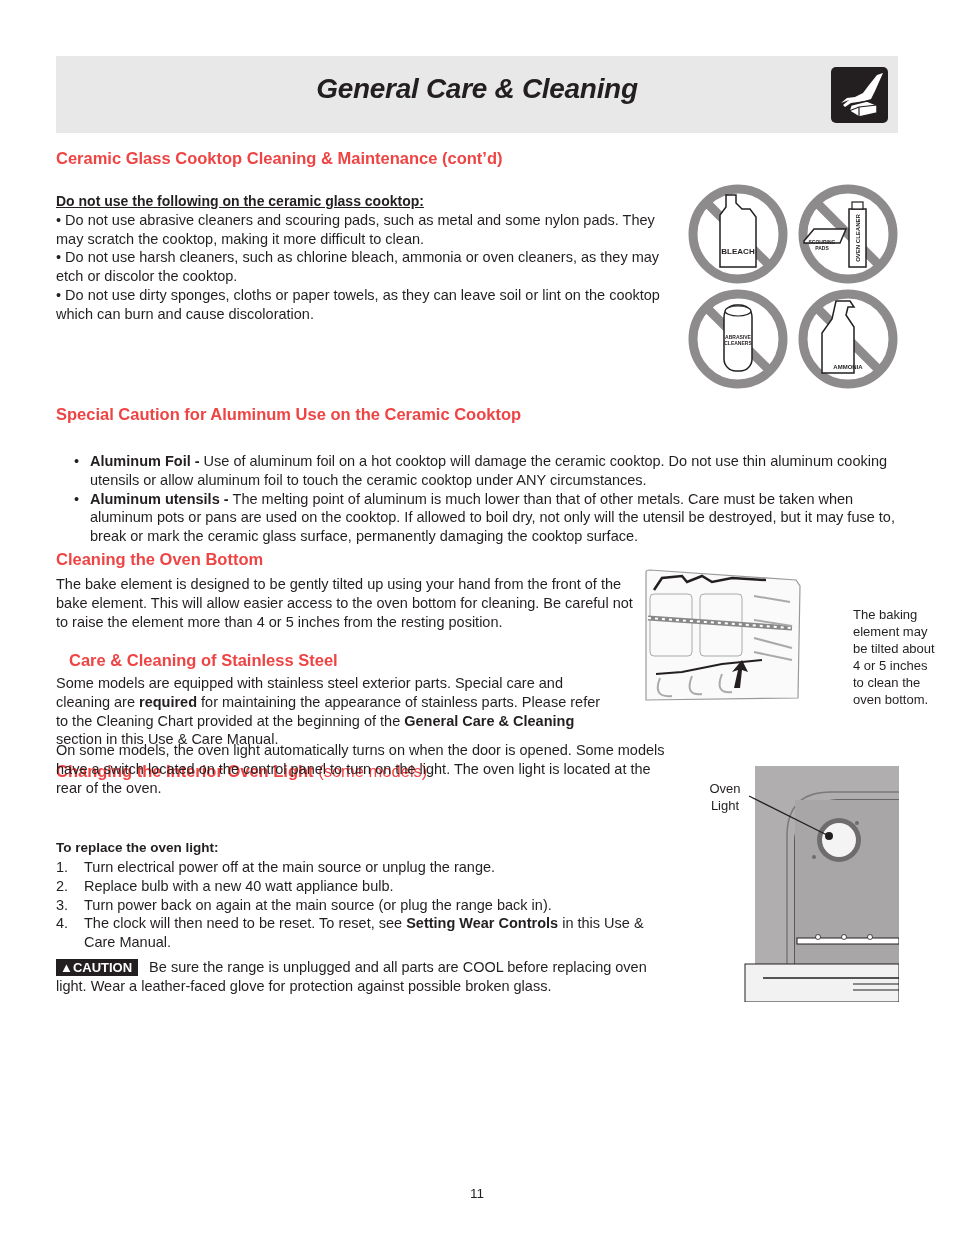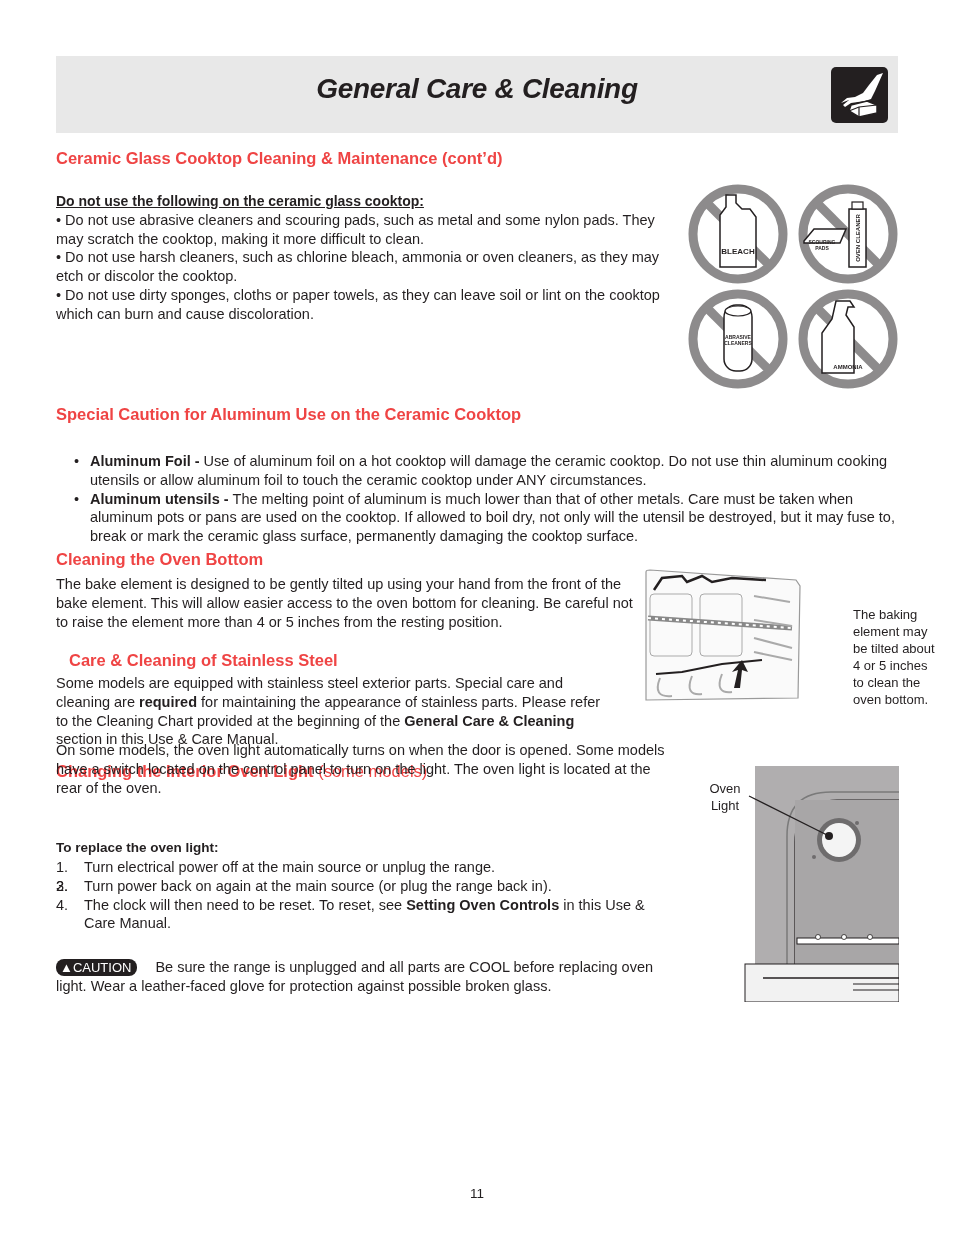--- a/index.html
+++ b/index.html
@@ -11,21 +11,21 @@
   h2 { margin:0; font-size:16.5px; font-weight:bold; color:#ef4444; }
   p, .t { margin:0; font-size:14.5px; line-height:18.8px; }
   .u { text-decoration:underline; font-weight:bold; }
   .b { font-weight:bold; }
   ul.bul { list-style:none; margin:16px; padding:0; }
   ul.bul li { position:relative; padding-left:18px; font-size:14.5px; line-height:18.8px; }
   ul.bul li:before { content:"•"; position:absolute; left:2px; top:0; }
   ol.steps { list-style:none; margin:0; padding:0; }
   ol.steps li { position:relative; padding-left:28px; font-size:14.5px; line-height:18.8px; }
   ol.steps li .num { position:absolute; left:0; top:0; }
-  .caution { display:inline-block; background:#231f20; color:#fff; font-weight:normal; font-size:13px; padding:0 6px 0 4px; line-height:17px; margin-right:14px;border-radius:8px; }
+  .caution { display:inline-block; background:#231f20; color:#fff; font-weight:bold; font-size:13px; padding:0 6px 0 4px; line-height:17px; margin-right:7px; }
   .caption { font-size:13px; line-height:16.9px; }
   .pagenum { position:absolute; left:0; right:0; top:1186px; text-align:center; font-size:13.5px; }
 </style>
 </head>
 <body>
 
 <div class="header">
   <div class="title">General Care &amp; Cleaning</div>
   <div class="hand">
     <svg width="57" height="56" viewBox="0 0 57 56">
@@ -112,23 +112,23 @@
 <h2 class="abs" style="left:69px; top:651px;">Care &amp; Cleaning of Stainless Steel</h2>
 <p class="abs" style="left:56px; top:674px; width:560px;">
   <span>Some models are equipped with stainless steel exterior parts. Special care and cleaning are </span><span class="b">required</span><span> for maintaining the appearance of stainless parts. Please refer to the Cleaning Chart provided at the beginning of the </span><span class="b">General Care &amp; Cleaning</span><span> section in this Use &amp; Care Manual.</span>
 </p>
 
 <h2 class="abs" style="left:56px; top:762px;"><span>Changing the Interior Oven Light</span><span style="font-weight:normal;"> (some models)</span></h2>
 <p class="abs" style="left:56px; top:741px; width:615px;">On some models, the oven light automatically turns on when the door is opened. Some models have a switch located on the control panel to turn on the light. The oven light is located at the rear of the oven.</p>
 <p class="abs b" style="left:56px; top:839px; font-size:13.5px;">To replace the oven light:</p>
 <ol class="steps abs" style="left:56px; top:858px; width:620px;">
   <li><span class="num">1.</span><span>Turn electrical power off at the main source or unplug the range.</span></li>
-  <li><span class="num">2.</span></li>
+  <li><span class="num">2.</span><span>Replace bulb with a new 40 watt appliance bulb.</span></li>
   <li><span class="num">3.</span><span>Turn power back on again at the main source (or plug the range back in).</span></li>
-  <li><span class="num">4.</span><span>The clock will then need to be reset. To reset, see </span><span class="b">Setting Oven Controls</span><span> in this Use &amp; Care Manual.</span></li>
+  <li><span class="num">4.</span><span>The clock will then need to be reset. To reset, see </span><span class="b">Setting Wear Controls</span><span> in this Use &amp; Care Manual.</span></li>
 </ol>
 <p class="abs" style="left:56px; top:958px; width:620px;">
   <span class="caution"><span>▲</span><span>CAUTION</span></span><span> Be sure the range is unplugged and all parts are COOL before replacing oven light. Wear a leather-faced glove for protection against possible broken glass.</span>
 </p>
 
 <div class="abs caption" style="left:700px; top:780px; width:50px; text-align:center; line-height:17px;">Oven Light</div>
 <div class="abs" style="left:743px; top:766px; width:156px; height:236px;">
   <svg width="156" height="236" viewBox="0 0 156 236">
     <rect x="12" y="0" width="144" height="236" fill="#b0aeaf"></rect>
     <path d="M44 236 V70 Q44 26 88 26 H156" fill="none" stroke="#7a7a7a" stroke-width="1.5"></path>

